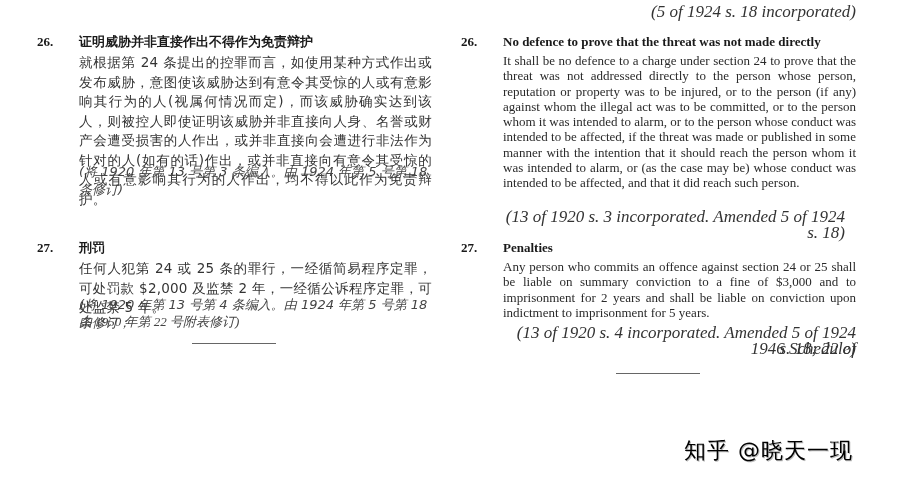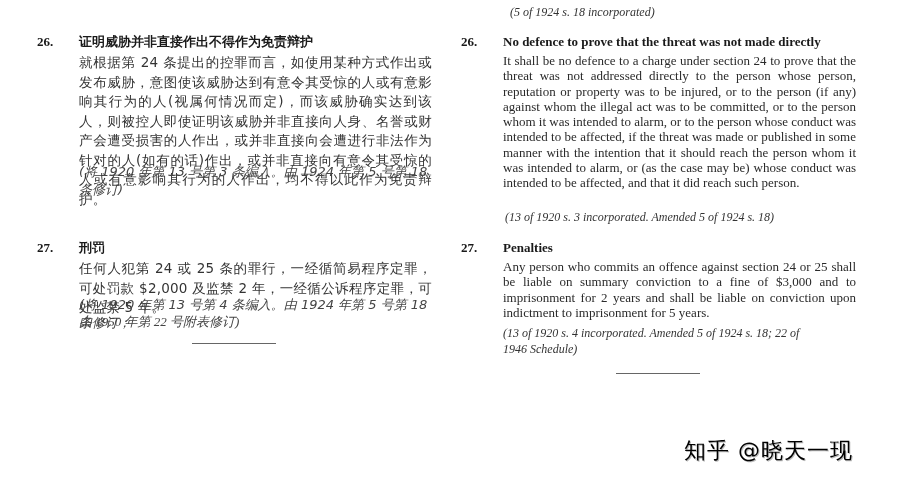--- a/index.html
+++ b/index.html
@@ -4,21 +4,21 @@
   <style>
     html, body { margin: 0; padding: 0; background: #ffffff; }
     body { width: 902px; height: 485px; position: relative; overflow: hidden; color: #1a1a1a; }
     .col { position: absolute; top: 0; }
     .col-left { left: 0; width: 450px; }
     .col-right { left: 450px; width: 452px; }
     .num { position: absolute; font-weight: bold; font-size: 13px; line-height: 16px; font-family: "Liberation Serif", serif; }
     .head { position: absolute; font-weight: bold; font-size: 13px; line-height: 16px; font-family: "Liberation Serif", "DejaVu Sans", serif; text-align: right; }
     .body { position: absolute; font-size: 13px; text-align: justify; font-family: "Liberation Serif", serif; color: #2a2a2a; }
     .body-zh { position: absolute; font-size: 13.5px; line-height: 19.5px; text-align: justify; font-family: "DejaVu Sans", sans-serif; color: #333; letter-spacing: 0.2px; }
-    .note { position: absolute; font-style: italic; font-size: 12px; text-align: left; font-family: "Liberation Serif", serif; color: #333; }
+    .note { position: absolute; font-style: italic; font-size: 17px; text-align: right; font-family: "Liberation Serif", serif; color: #333; }
     .note-zh { position: absolute; font-style: italic; font-size: 13px; line-height: 18px; text-align: left; font-family: "DejaVu Sans", sans-serif; color: #444; }
     .rule { position: absolute; height: 1px; background: #666; }
     .watermark { position: absolute; font-family: "DejaVu Sans", sans-serif; font-size: 22px; color: #000000; text-shadow: 1px 1px 0 #bdbdbd; letter-spacing: 1px; }
   </style>
 </head>
 <body>
 
 <div class="col col-left">
 
   <div class="num" style="left:37px; top:34px;">26.</div>
@@ -34,21 +34,21 @@
 
   <div class="rule" style="left:192px; top:343px; width:84px;"></div>
 </div>
 
 <div class="col col-right">
   <div class="note" style="left:60px; top:4px; width:346px; line-height:16px;">(5 of 1924 s. 18 incorporated)</div>
 
   <div class="num" style="left:11px; top:34px;">26.</div>
   <div class="head" style="left:53px; top:34px; font-size:13px;">No defence to prove that the threat was not made directly</div>
   <div class="body" style="left:53px; top:53px; width:353px; line-height:15.3px;">It shall be no defence to a charge under section 24 to prove that the threat was not addressed directly to the person whose person, reputation or property was to be injured, or to the person (if any) against whom the illegal act was to be committed, or to the person whom it was intended to alarm, or to the person whose conduct was intended to be affected, if the threat was made or published in some manner with the intention that it should reach the person whom it was intended to alarm, or (as the case may be) whose conduct was intended to be affected, and that it did reach such person.</div>
-  <div class="note" style="left:55px; top:209px; width:353px; line-height:16px;">(13 of 1920 s. 3 incorporated. Amended 5 of 1924 s. 18)</div>
+  <div class="note" style="left:42px; top:209px; width:353px; line-height:16px;">(13 of 1920 s. 3 incorporated. Amended 5 of 1924 s. 18)</div>
 
   <div class="num" style="left:11px; top:240px;">27.</div>
   <div class="head" style="left:53px; top:240px;">Penalties</div>
   <div class="body" style="left:53px; top:259px; width:353px; line-height:15.3px;">Any person who commits an offence against section 24 or 25 shall be liable on summary conviction to a fine of $3,000 and to imprisonment for 2 years and shall be liable on conviction upon indictment to imprisonment for 5 years.</div>
   <div class="note" style="left:53px; top:325px; width:353px; line-height:16px;">(13 of 1920 s. 4 incorporated. Amended 5 of 1924 s. 18; 22 of</div>
   <div class="note" style="left:53px; top:341px; width:353px; line-height:16px;">1946 Schedule)</div>
 
   <div class="rule" style="left:166px; top:373px; width:84px;"></div>
 </div>
 

